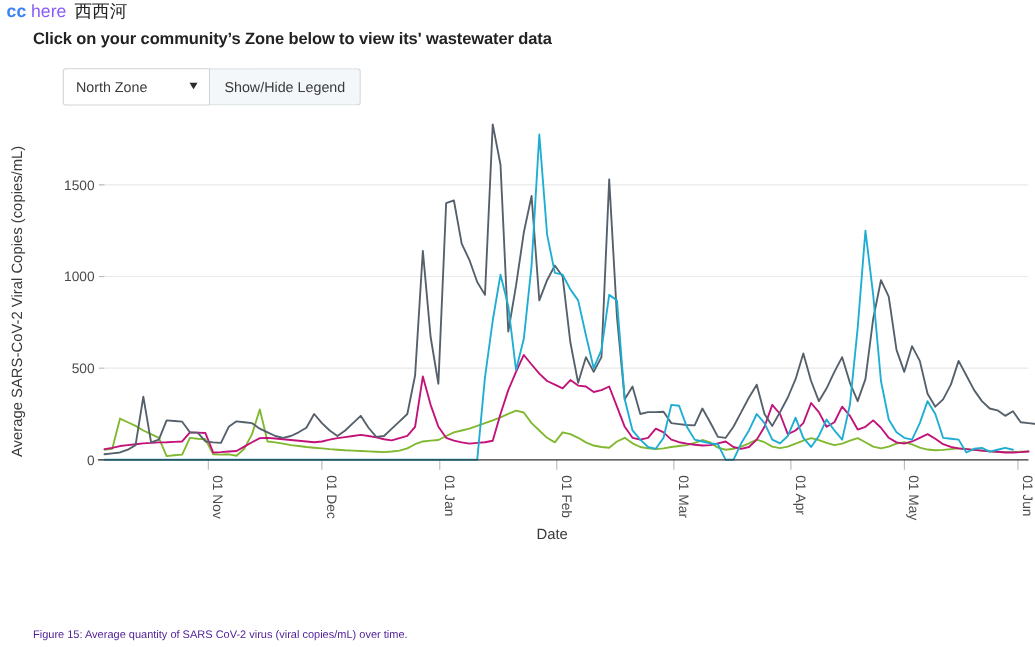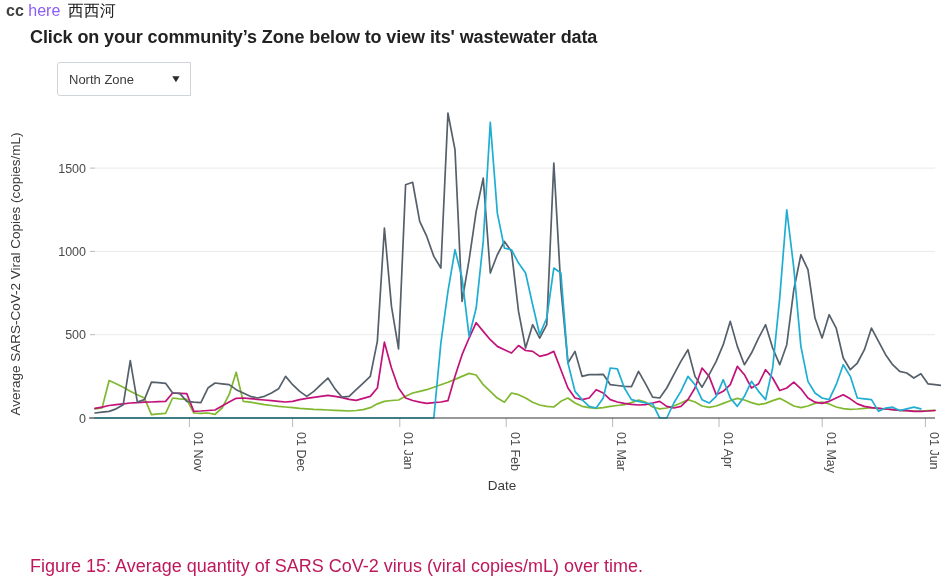--- a/index.html
+++ b/index.html
@@ -20,30 +20,30 @@
   #watermark {
     position: absolute;
     left: 6px;
     top: 1px;
     font-size: 16px;
     font-weight: 700;
     letter-spacing: 0px;
     white-space: nowrap;
     line-height: 20px;
   }
-  #watermark .wm-cc { color: #404040; font-weight: 600; margin-top: 36px; }
+  #watermark .wm-cc { color: #3b82f6; font-weight: 600; margin-top: 36px; }
   #watermark .wm-here { color: #8b5cf6; font-weight: 500; }
   #watermark .wm-cn { color: #222222; font-weight: 400; padding-left: 3px; }
 
   
   #page-title {
     position: absolute;
     left: 30px;
     top: 27px;
-    font-size: 18px;
+    font-size: 15px;
     font-weight: 700;
     color: #222222;
     letter-spacing: -0.1px;
     white-space: nowrap;
   }
 
   
   #controls {
     position: absolute;
     left: 57px;
@@ -108,42 +108,43 @@
   }
   .gridline { stroke: #e9e9e9; stroke-width: 1; }
   .axis-line { stroke: #333333; stroke-width: 1.2; }
   .tick-mark { stroke: #b9b9b9; stroke-width: 1; }
   .series-path { fill: none; stroke-width: 1.7; stroke-linejoin: round; stroke-linecap: round; }
 
   
   #caption {
     position: absolute;
     left: 30px;
-    top: 556px;
-    font-size: 18px;
-    color: #be185d;
+    top: 572px;
+    font-size: 10px;
+    color: #4c1d95;
     white-space: nowrap;
   }
 </style>
 </head>
 <body>
 
 <div id="watermark">
   <span class="wm-cc">cc</span>
   <span class="wm-here">here</span>
   <span class="wm-cn">西西河</span>
 </div>
 
 <div id="page-title">Click on your community’s Zone below to view its' wastewater data</div>
 
 <div id="controls">
   <div id="zone-select">
     <span>North Zone</span>
     <span class="caret">▼</span>
   </div>
+  <div id="legend-button">Show/Hide Legend</div>
 </div>
 
 <div id="chart-wrap">
   <svg id="chart-svg" width="941" height="410" viewBox="0 0 941 410">
     <g id="gridlines">
         <line x1="95" y1="238.7" x2="935" y2="238.7" class="gridline"></line>
         <line x1="95" y1="155.4" x2="935" y2="155.4" class="gridline"></line>
         <line x1="95" y1="72.1" x2="935" y2="72.1" class="gridline"></line>
       </g>
     <g id="ytick-marks">

